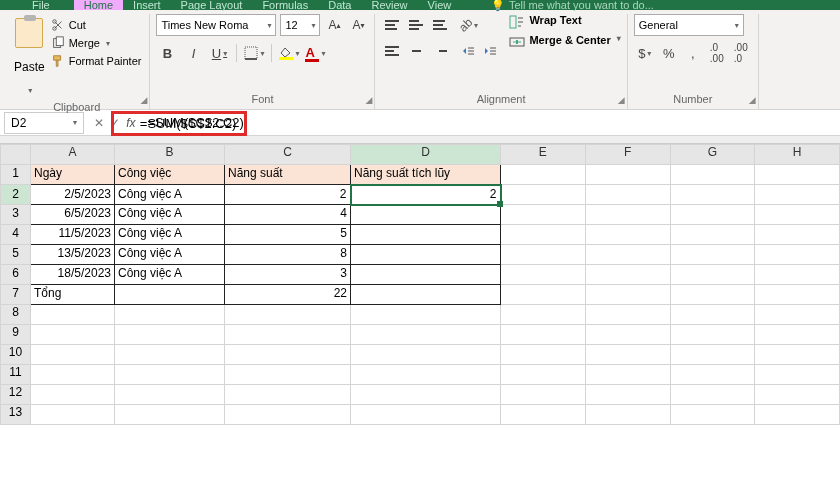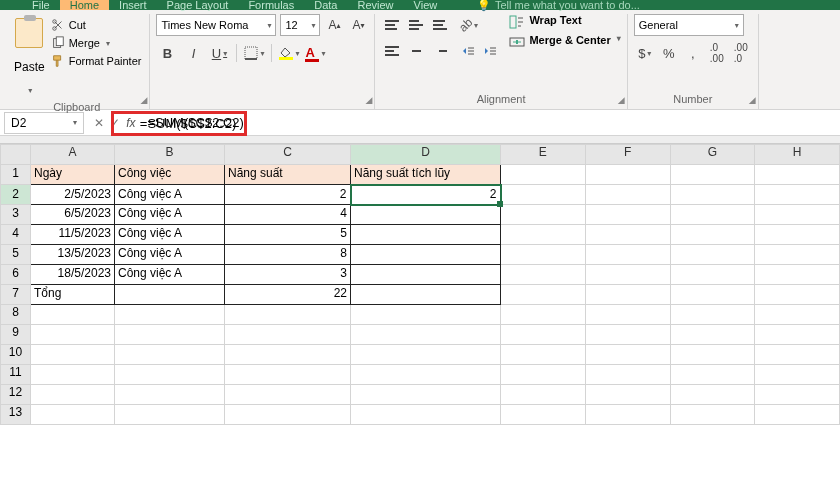--- a/index.html
+++ b/index.html
@@ -1,20 +1,20 @@
 <!DOCTYPE html>
 <html><head>
 <meta charset="utf-8">
 <style>
 * { box-sizing: border-box; margin: 0; padding: 0; font-family: 'Segoe UI', Tahoma, sans-serif; }
 body { background: #fff; width: 840px; height: 500px; overflow: hidden; font-size: 12px; }
 
 .tabs { display: flex; background: #217346; color: #fff; height: 10px; align-items: flex-end; padding-left: 22px; font-size: 11px; }
 .tab { padding: 0 10px; height: 10px; display: flex; align-items: center; color: #bfe6d0; cursor: pointer; }
-.tab.active { background: #fdba74; color: #217346; }
+.tab.active { background: #f0abfc; color: #217346; margin-left: 14px; }
 
 .ribbon { background: #f3f2f1; border-bottom: 1px solid #d4d4d4; height: 100px; display: flex; padding: 4px 4px 0 4px; }
 .group { display: flex; flex-direction: column; justify-content: space-between; padding: 0 6px; border-right: 1px solid #d4d4d4; min-width: 0; position: relative; }
 .group-label { text-align: center; font-size: 11px; color: #666; padding: 2px 0 4px; }
 .group-body { flex: 1; display: flex; align-items: flex-start; }
 
 .paste { display: flex; flex-direction: column; align-items: center; gap: 12px; padding: 4px; }
 .paste-icon { width: 28px; height: 30px; background: #fce9c9; border: 1px solid #d4a84b; border-radius: 2px; position: relative; }
 .paste-icon::after { content: ''; position: absolute; top: -4px; left: 8px; width: 12px; height: 6px; background: #b5b5b5; border-radius: 2px; }
 .clip-col { display: flex; flex-direction: column; gap: 4px; padding: 4px 2px; font-size: 11px; }
@@ -164,20 +164,21 @@
               <span class="colorbar" style="background:#ffff00;"></span>
             </div>
             <span class="dd">▾</span>
           </div>
         <div class="fmt">
             <div><span style="font-weight:bold;color:#c00;">A</span><span class="colorbar" style="background:#c00;"></span></div>
             <span class="dd">▾</span>
           </div>
       </div>
     </div>
+    <div class="group-label">Font</div>
     <span class="launcher">◢</span>
   </div>
 
   <div class="group">
     <div class="group-body">
       <div style="display:flex;flex-direction:column;gap:4px;">
         <div class="align-grid">
           <div class="align-btn">
               <div class="lines">
                 <span></span>

